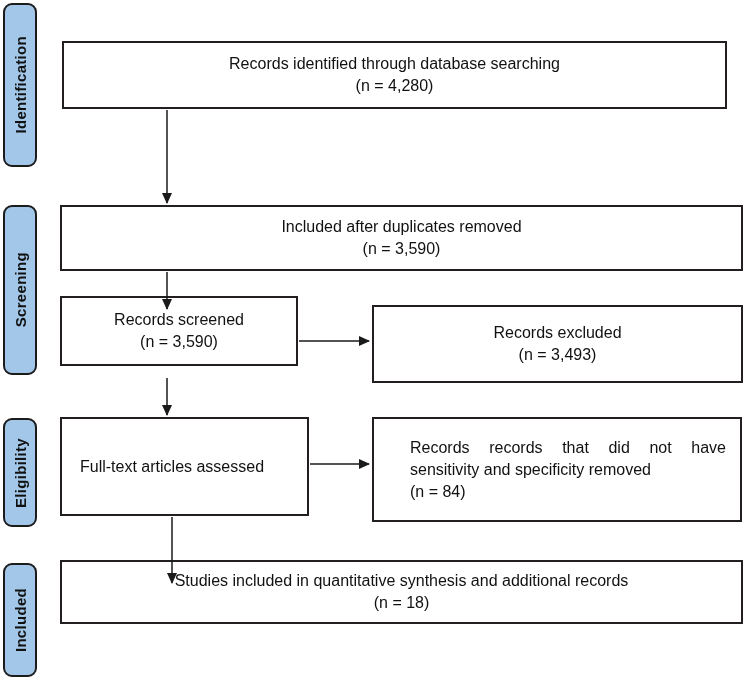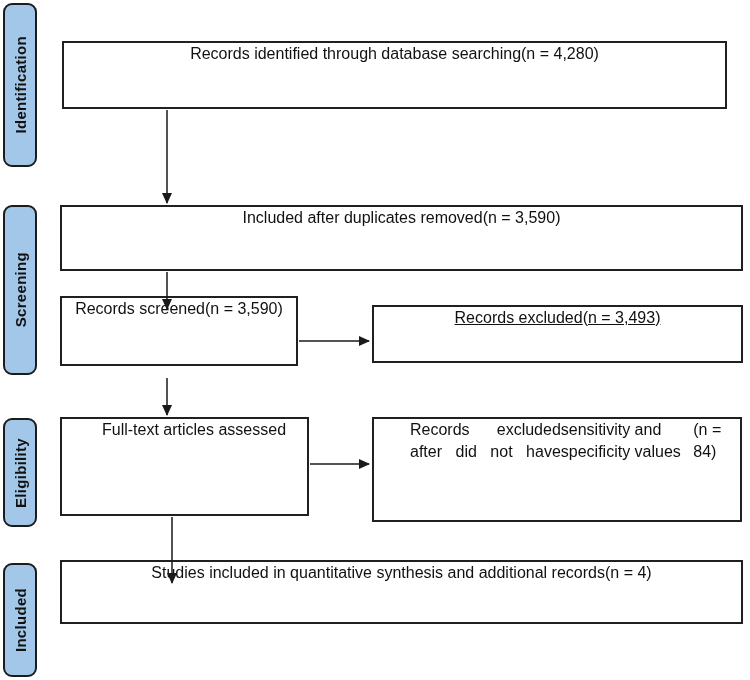--- a/index.html
+++ b/index.html
@@ -40,34 +40,34 @@
   #stage-eligibility    { top: 418px; height: 109px; }
   #stage-included       { top: 563px; height: 114px; }
 
   
   .fbox {
     position: absolute;
     background: #ffffff;
     border: 2px solid #231f20;
     box-sizing: border-box;
     display: flex;
-    flex-direction: row;
+    flex-direction: column;
     justify-content: center;
     font-size: 16px;
     line-height: 22px;
     text-align: center;
   }
   .fbox .ln { display: block; }
 
   #box-identified       { left: 62px;  top: 41px;  width: 665px; height: 68px; }
   #box-after-duplicates { left: 60px;  top: 205px; width: 683px; height: 66px; }
   #box-screened         { left: 60px;  top: 296px; width: 238px; height: 70px; }
-  #box-excluded-screen  { left: 372px; top: 305px; width: 371px; height: 58px; text-decoration: underline; }
+  #box-excluded-screen  { left: 372px; top: 305px; width: 371px; height: 78px; }
   #box-fulltext         { left: 60px;  top: 417px; width: 249px; height: 99px;
-                          text-align: left; padding-left: 25px; padding-right: 6px; }
+                          text-align: left; padding-left: 18px; padding-right: 6px; }
   #box-excluded-elig    { left: 372px; top: 417px; width: 370px; height: 105px;
                           padding-left: 36px; padding-right: 14px; }
   #box-included         { left: 60px;  top: 560px; width: 683px; height: 64px; }
 
   #box-excluded-elig .ln-justify { text-align: justify; text-align-last: justify; }
   #box-excluded-elig .ln-left    { text-align: left; }
   #box-excluded-elig .ln-center  { text-align: left; }
 
   
   #arrows {
@@ -113,28 +113,28 @@
   <div class="fbox" id="box-excluded-screen">
     <span class="ln">Records excluded</span>
     <span class="ln">(n = 3,493)</span>
   </div>
 
   <div class="fbox" id="box-fulltext">
     <span class="ln">Full-text articles assessed</span>
   </div>
 
   <div class="fbox" id="box-excluded-elig">
-    <span class="ln ln-justify">Records excluded after did not have</span>
-    <span class="ln ln-left">sensitivity and specificity values</span>
+    <span class="ln ln-justify">Records records that did not have</span>
+    <span class="ln ln-left">sensitivity and specificity removed</span>
     <span class="ln ln-center">(n = 84)</span>
   </div>
 
   <div class="fbox" id="box-included">
     <span class="ln">Studies included in quantitative synthesis and additional records</span>
-    <span class="ln">(n = 4)</span>
+    <span class="ln">(n = 18)</span>
   </div>
 
   <svg id="arrows" viewBox="0 0 750 680" xmlns="http://www.w3.org/2000/svg">
     <defs>
       <marker id="ah" markerUnits="userSpaceOnUse" markerWidth="12" markerHeight="12" refX="10" refY="5" orient="auto">
         <path d="M0,0 L11,5 L0,10 Z" fill="#1a1a1a"></path>
       </marker>
     </defs>
     <g stroke="#1a1a1a" stroke-width="1.5" fill="none">
       <line x1="167" y1="110" x2="167" y2="203" marker-end="url(#ah)"></line>

